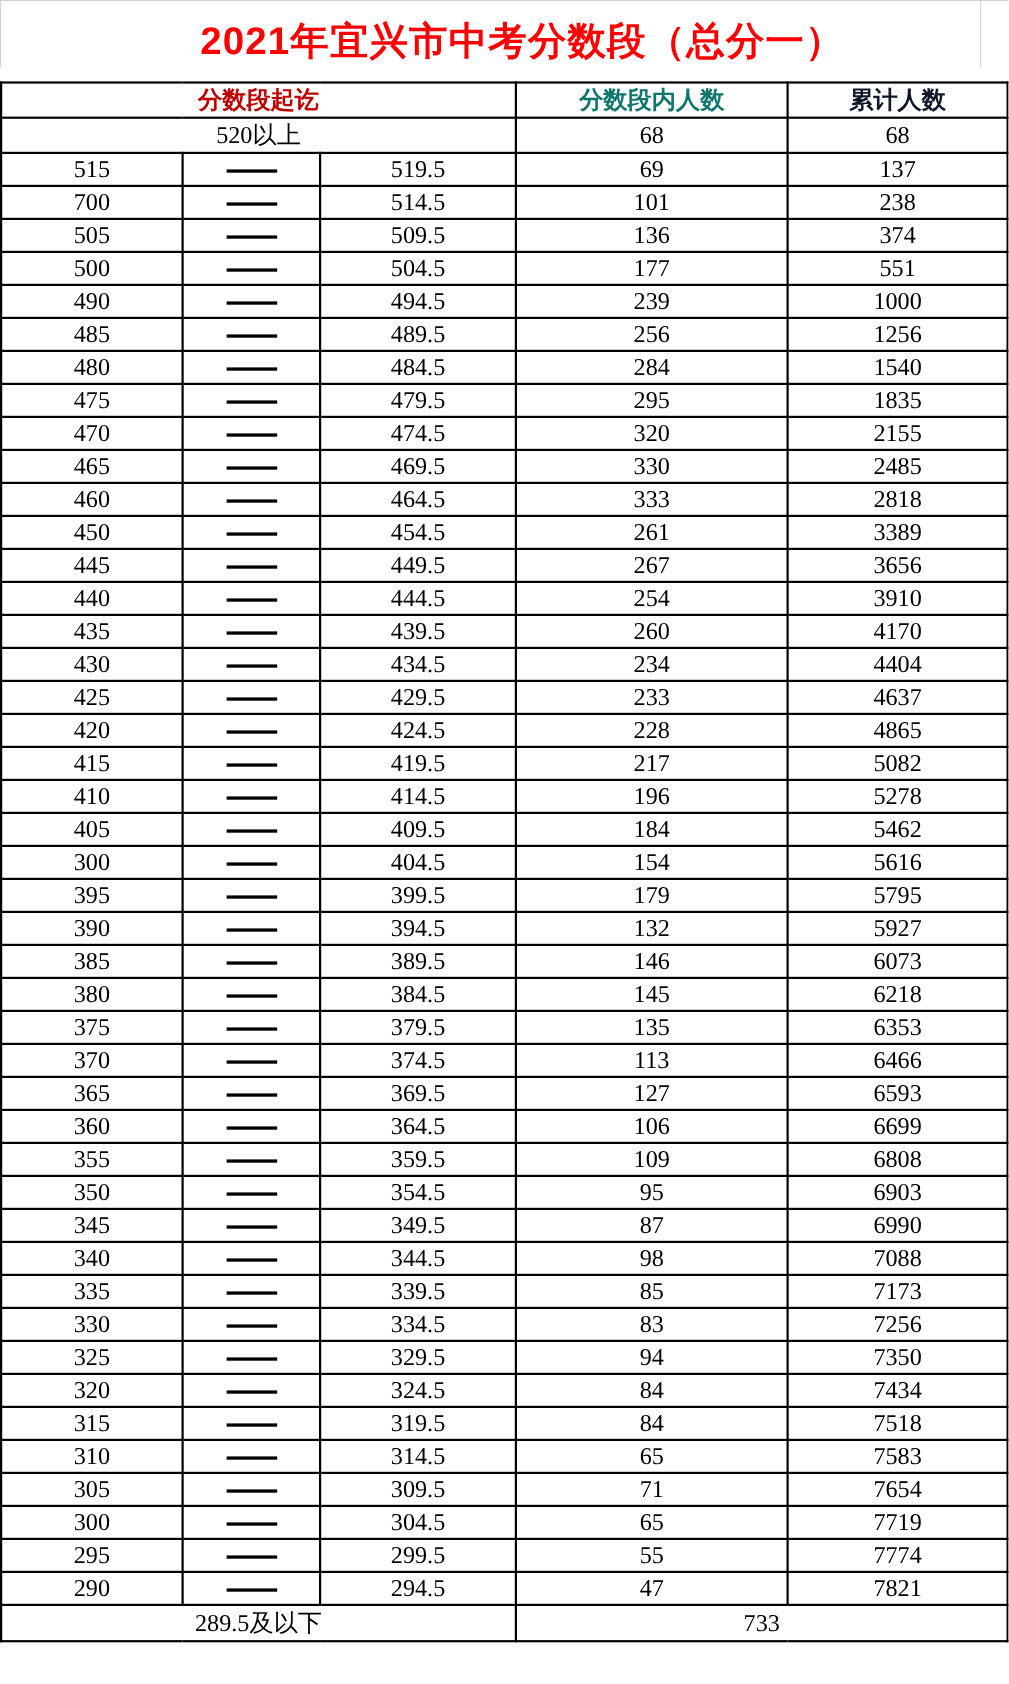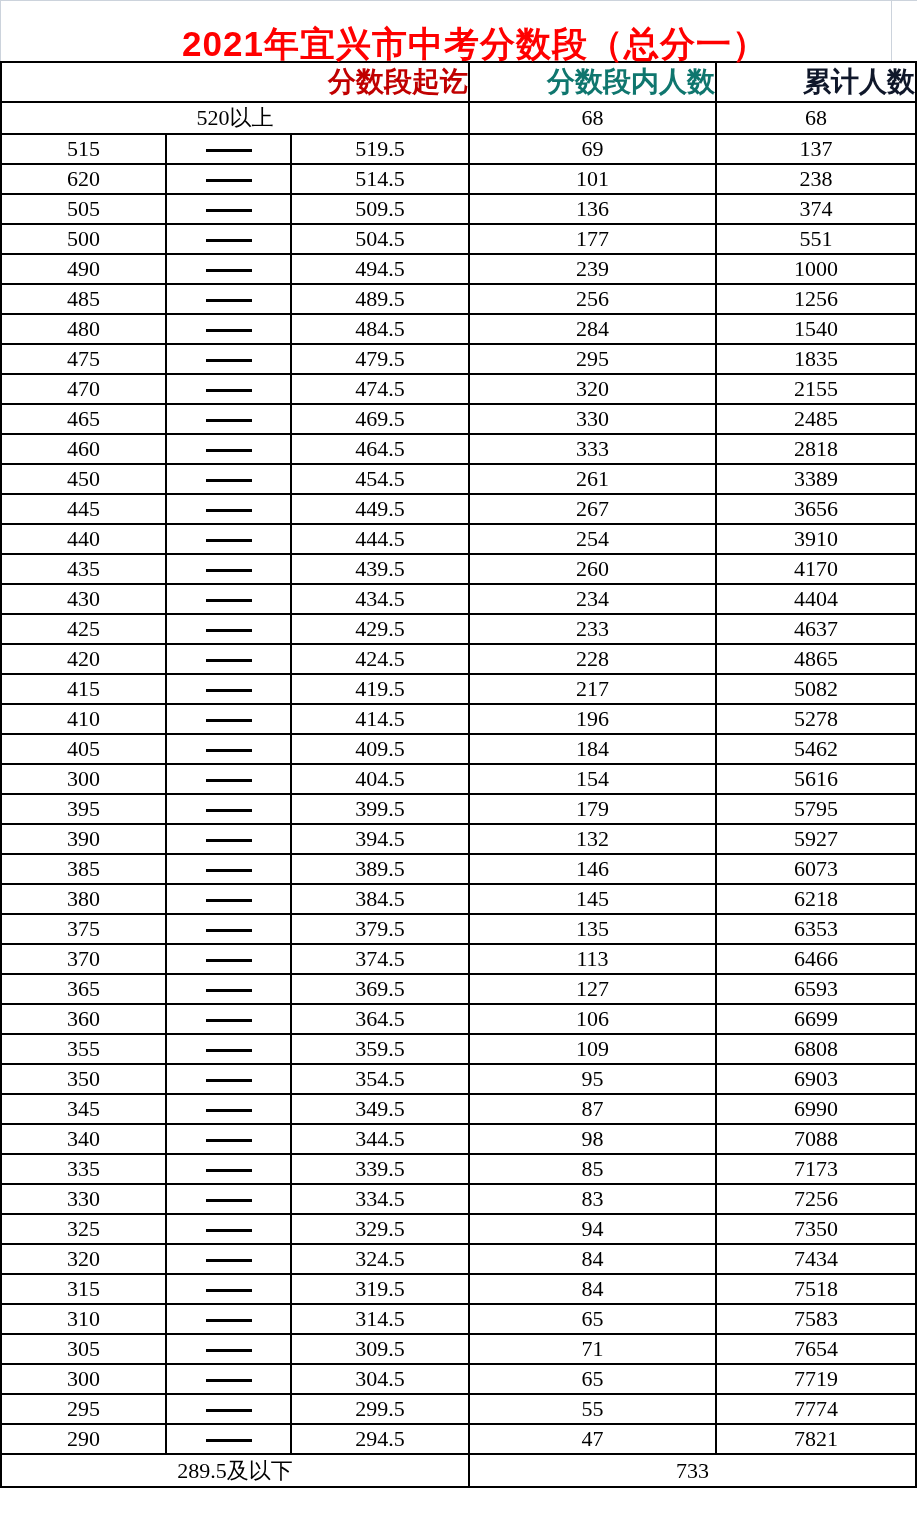--- a/index.html
+++ b/index.html
@@ -13,23 +13,23 @@
     height: 1531px;
     background: #ffffff;
     font-family: "Liberation Serif", serif;
     overflow: hidden;
   }
   
   .title-area {
     position: relative;
     box-sizing: border-box;
     width: 917px;
-    height: 61px;
+    height: 74px;
     display: flex;
-    align-items: flex-end;
+    align-items: center;
     justify-content: center;
     padding-left: 33px;
   }
   .gridline-top    { position: absolute; top: 0;  left: 0;   width: 917px; height: 1px; background: #ccd3dc; }
   .gridline-left   { position: absolute; top: 0;  left: 0;   width: 1px;  height: 61px; background: #ccd3dc; }
   .gridline-right  { position: absolute; top: 0;  left: 891px; width: 1px; height: 61px; background: #ccd3dc; }
   .page-title {
     font-family: "Liberation Sans", "DejaVu Sans", sans-serif;
     font-size: 35px;
     font-weight: 700;
@@ -48,23 +48,22 @@
   table.score-table td {
     border: 2px solid #000000;
     text-align: center;
     vertical-align: middle;
     padding: 0;
     overflow: hidden;
     white-space: nowrap;
   }
   table.score-table th {
     height: 26px;
-    font-size: 28px;
+    font-size: 22px;
     font-weight: 700;
-    text-align: right;
   }
   table.score-table tbody td {
     height: 28px;
     font-size: 22px;
     font-weight: 400;
     color: #000000;
   }
   table.score-table tfoot td {
     height: 31px;
     font-size: 22px;
@@ -114,21 +113,21 @@
       </tr>
 
     <tr>
           <td>515</td>
           <td><span class="dash"></span></td>
           <td>519.5</td>
           <td>69</td>
           <td>137</td>
         </tr>
         <tr>
-          <td>620</td>
+          <td>700</td>
           <td><span class="dash"></span></td>
           <td>514.5</td>
           <td>101</td>
           <td>238</td>
         </tr>
         <tr>
           <td>505</td>
           <td><span class="dash"></span></td>
           <td>509.5</td>
           <td>136</td>

